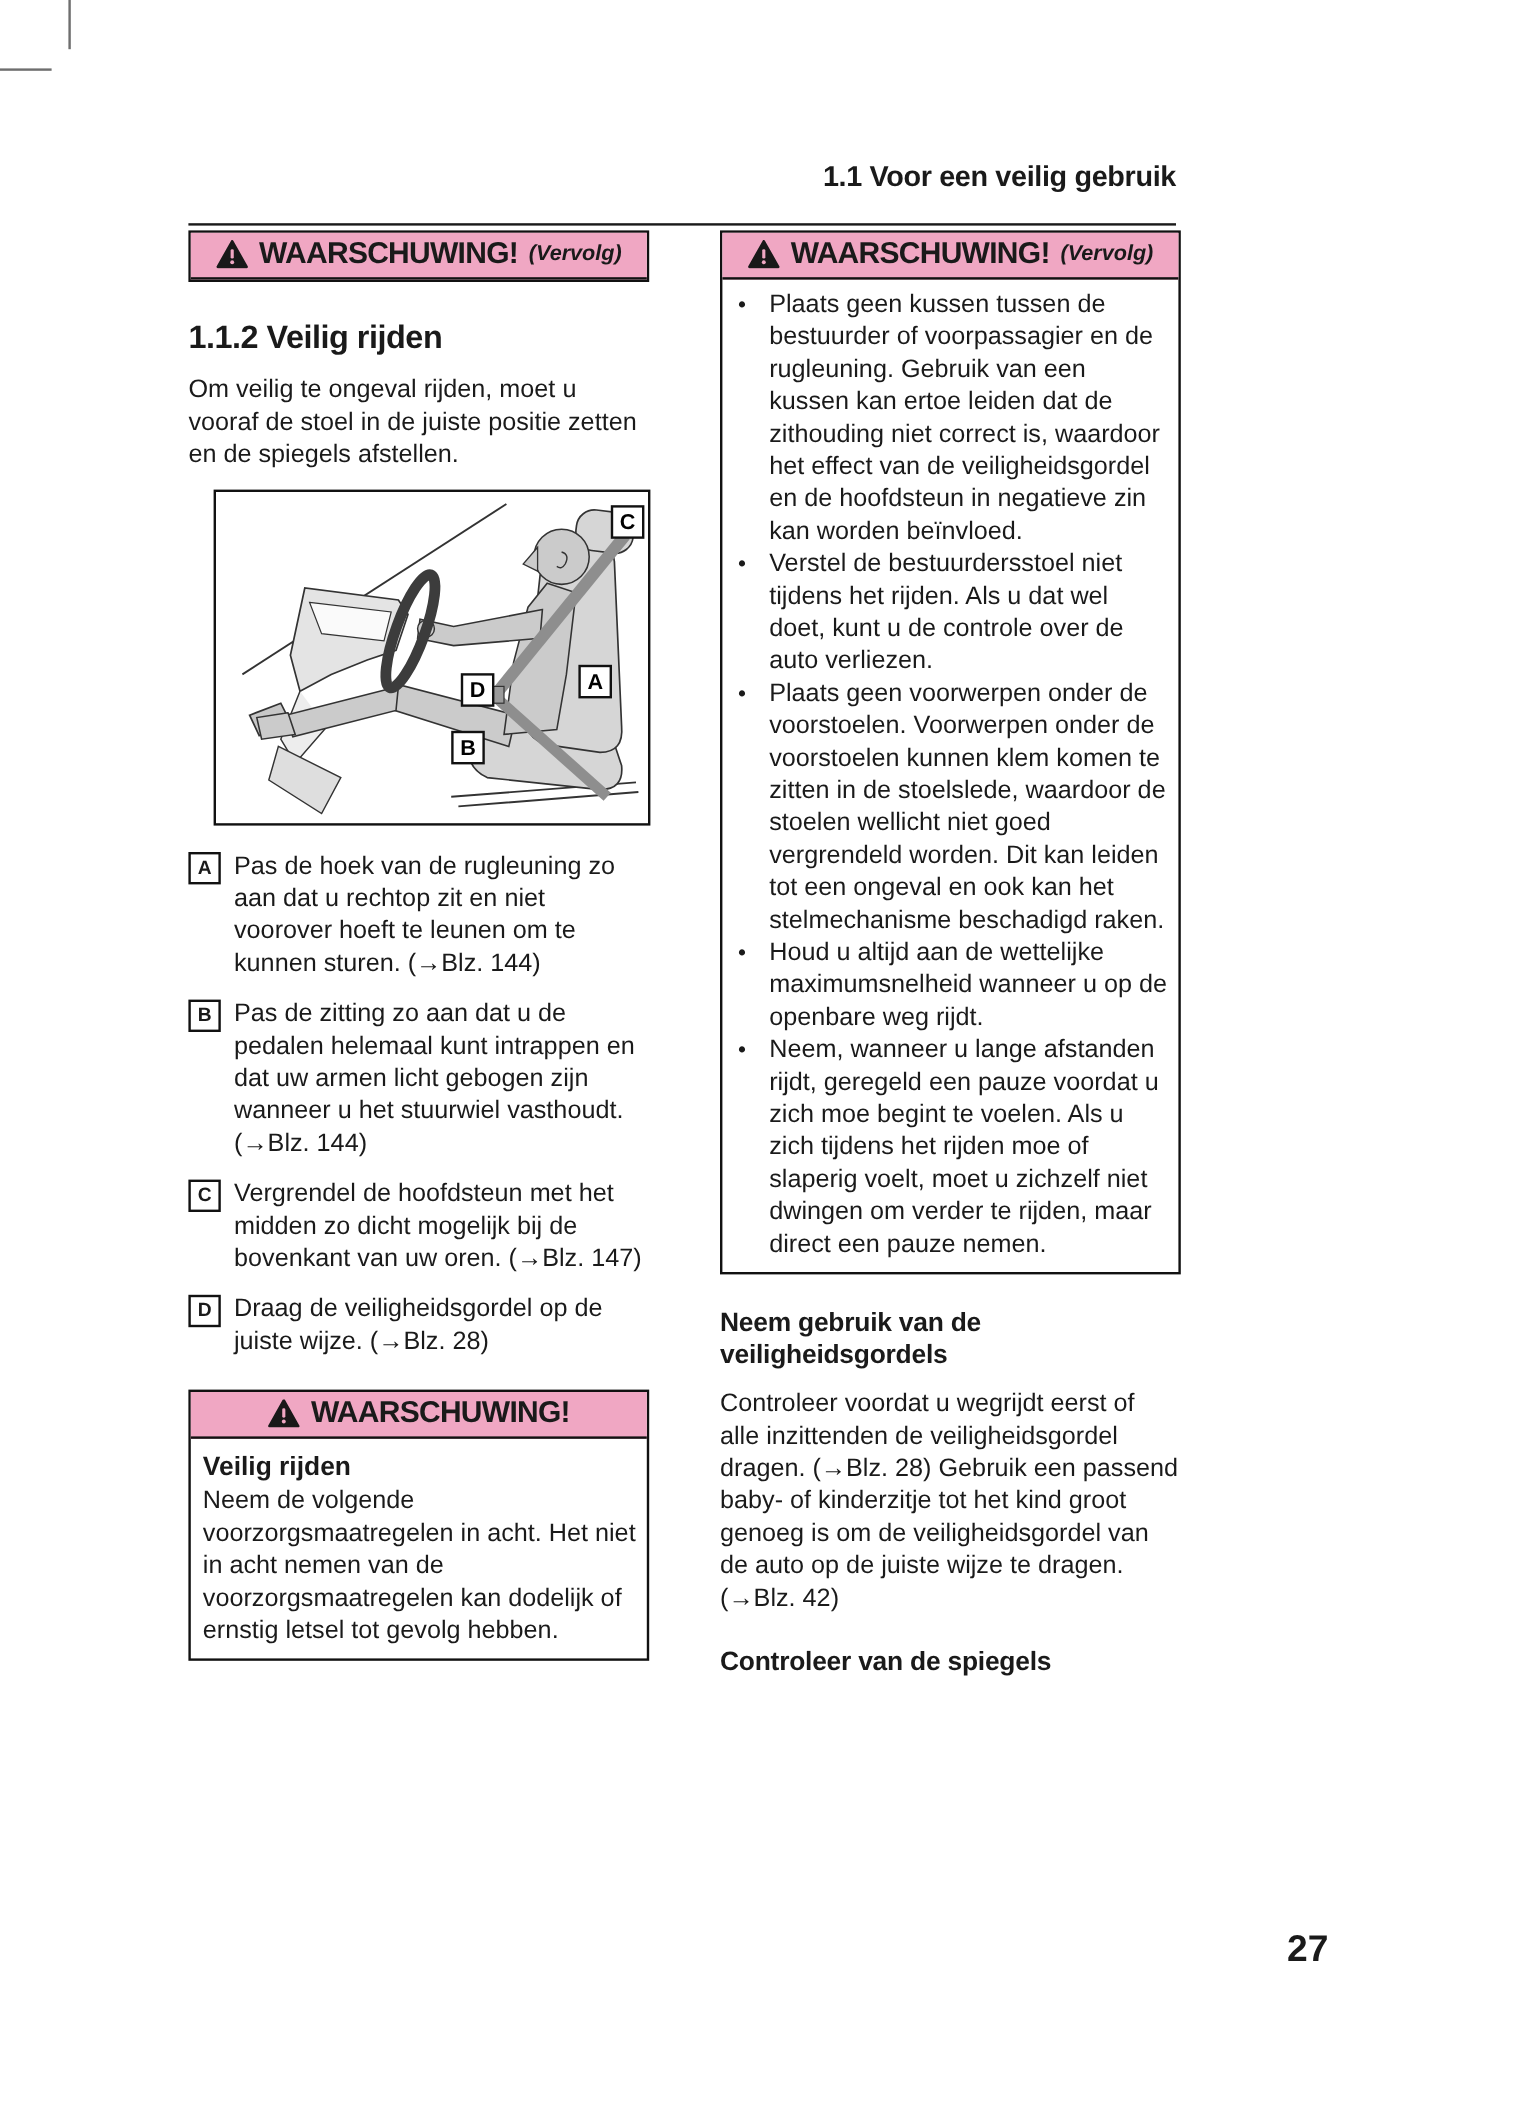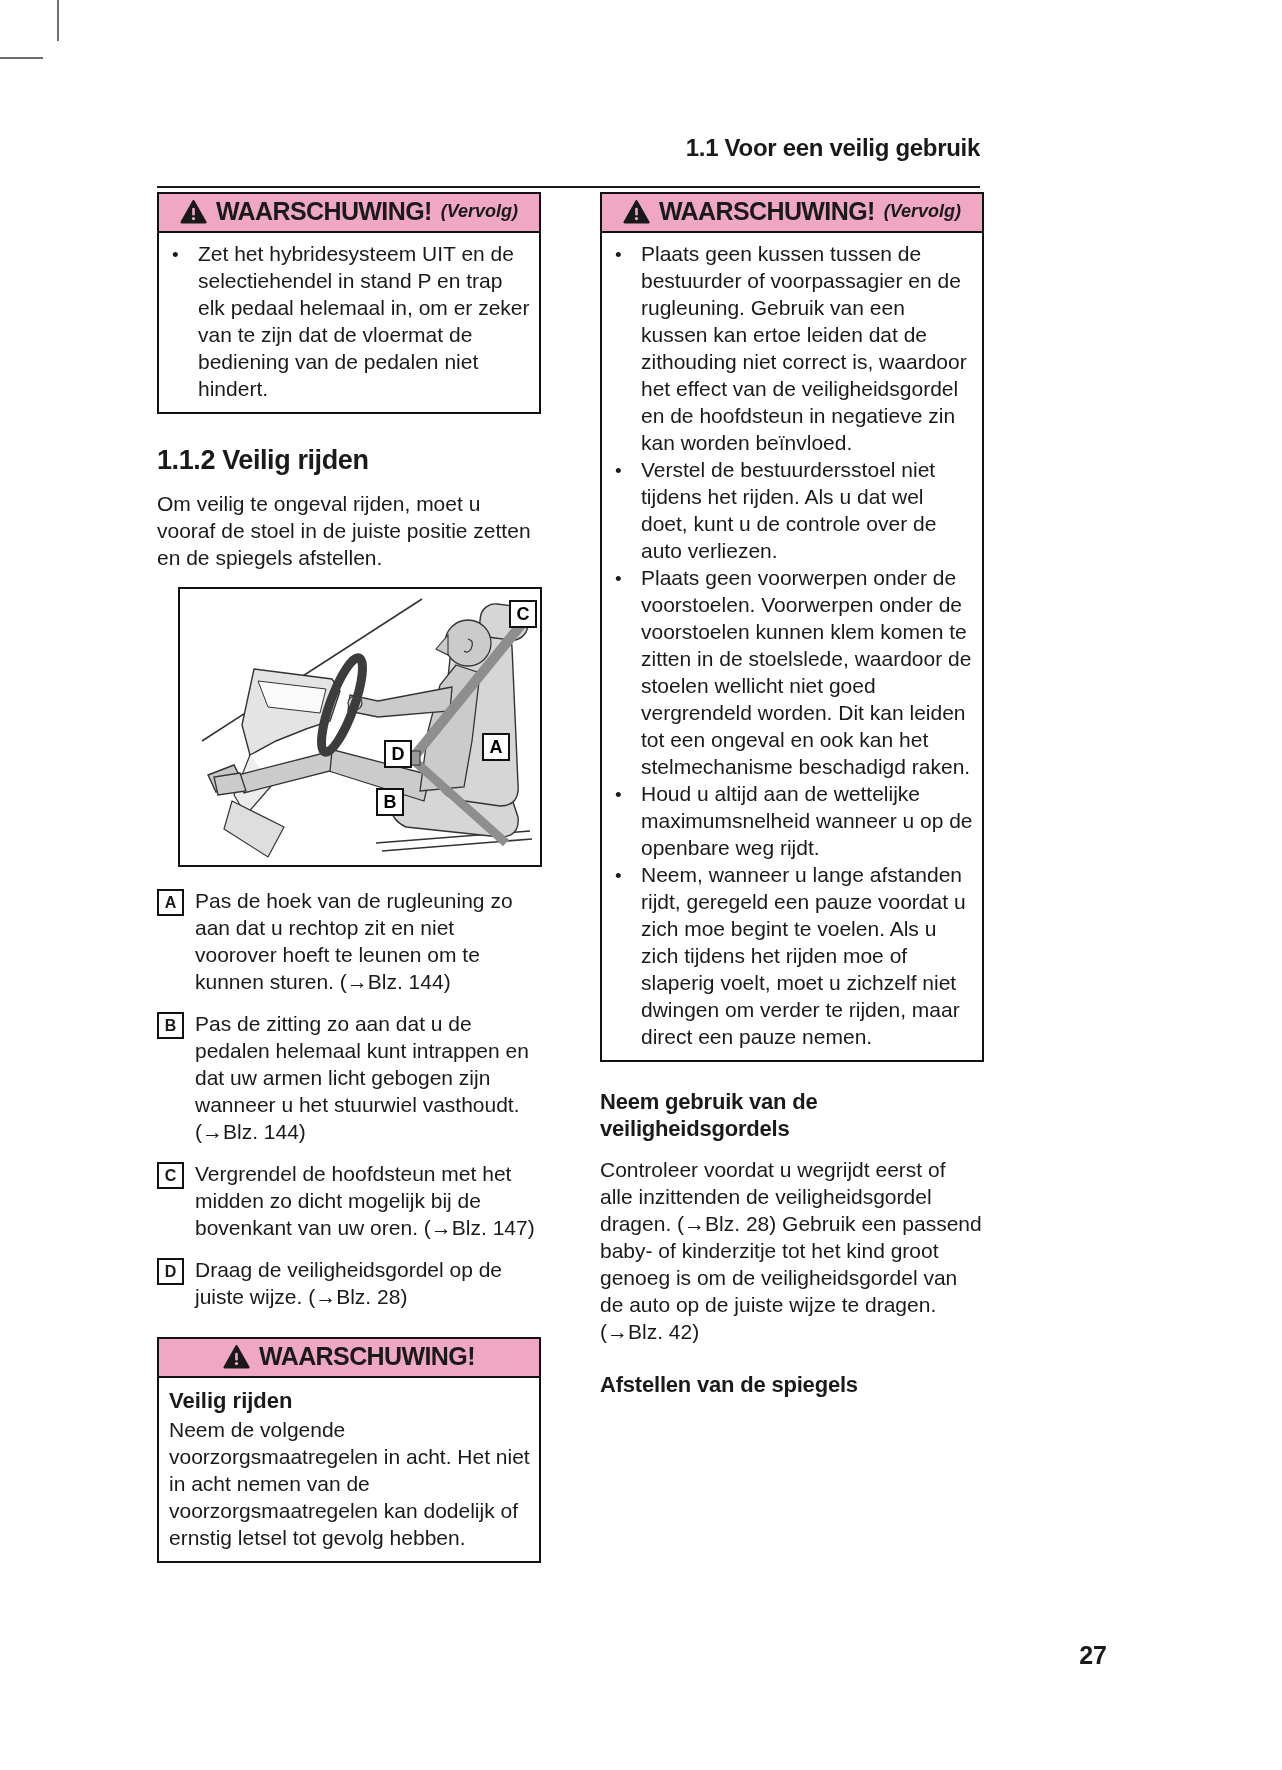--- a/index.html
+++ b/index.html
@@ -42,22 +42,22 @@
            display:flex;align-items:center;justify-content:center;
            font-weight:bold;font-size:16px;background:#fff;}
   
   .side-strip{position:absolute;left:1124px;top:35px;width:123px;height:1700px;background:#f4c1d7;}
   .side-chapter{position:absolute;left:1124px;top:430px;width:123px;height:111px;background:#ea90b5;
                 display:flex;align-items:center;}
   .side-chapter .num{font-size:42px;color:#2d2d2d;padding-left:28px;}
   .side-label{position:absolute;left:1146px;top:556px;writing-mode:vertical-rl;
               font-size:20px;color:#2d2d2d;letter-spacing:0.5px;}
   
-  .page-num{position:absolute;top:1641px;left:957px;width:150px;text-align:right;
-            font-weight:bold;font-size:25px;}
+  .page-num{position:absolute;top:1606px;left:957px;width:150px;text-align:right;
+            font-weight:bold;font-size:31px;}
   .gap12{height:12px;}
 </style>
 </head>
 <body>
 
 <div class="page">
 
   <div class="mark" style="left:57px;top:0;width:2px;height:41px;"></div>
   <div class="mark" style="left:0;top:57px;width:43px;height:2px;"></div>
   <div class="side-strip"></div>
@@ -73,26 +73,20 @@
 
     <div class="warnbox">
       <div class="warnhdr">
         <svg class="warn-icon" viewBox="0 0 24 22">
           <path d="M12 1 L23 20.5 L1 20.5 Z" fill="#191919" stroke="#191919" stroke-width="2" stroke-linejoin="round"></path>
           <rect x="10.8" y="7" width="2.4" height="7.2" rx="1.1" fill="#f0a7c3"></rect>
           <circle cx="12" cy="17" r="1.5" fill="#f0a7c3"></circle>
         </svg>
         <span class="w-ttl">WAARSCHUWING!</span>
         <span class="w-sub">(Vervolg)</span>
-      </div>
-      <div class="warnbd">
-        <div class="bullet">
-          <span class="bmark"></span>
-          <span>Zet het hybridesysteem UIT en de selectiehendel in stand P en trap elk pedaal helemaal in, om er zeker van te zijn dat de vloermat de bediening van de pedalen niet hindert.</span>
-        </div>
       </div>
     </div>
 
     <div class="sec-heading">1.1.2  Veilig rijden</div>
 
     <p class="para">Om veilig te ongeval rijden, moet u vooraf de stoel in de juiste positie zetten en de spiegels afstellen.</p>
 
 
     <div class="figure">
       <svg viewBox="0 0 360 276" width="360" height="276">
@@ -213,21 +207,21 @@
         <div class="bullet">
           <span class="bmark"></span>
           <span>Neem, wanneer u lange afstanden rijdt, geregeld een pauze voordat u zich moe begint te voelen. Als u zich tijdens het rijden moe of slaperig voelt, moet u zichzelf niet dwingen om verder te rijden, maar direct een pauze nemen.</span>
         </div>
       </div>
     </div>
 
     <div class="subhead">Neem gebruik van de veiligheidsgordels</div>
     <p class="para">Controleer voordat u wegrijdt eerst of alle inzittenden de veiligheidsgordel dragen. (→Blz. 28) Gebruik een passend baby- of kinderzitje tot het kind groot genoeg is om de veiligheidsgordel van de auto op de juiste wijze te dragen. (→Blz. 42)</p>
 
-    <div class="subhead">Afstellen van de spiegels</div>
+    <div class="subhead">Controleer van de spiegels</div>
   </div>
 
   <div class="side-chapter">
     <span class="num">1</span>
   </div>
   <div class="side-label">Veiligheid en beveiliging</div>
 
   <div class="page-num">27</div>
 
 </div>

